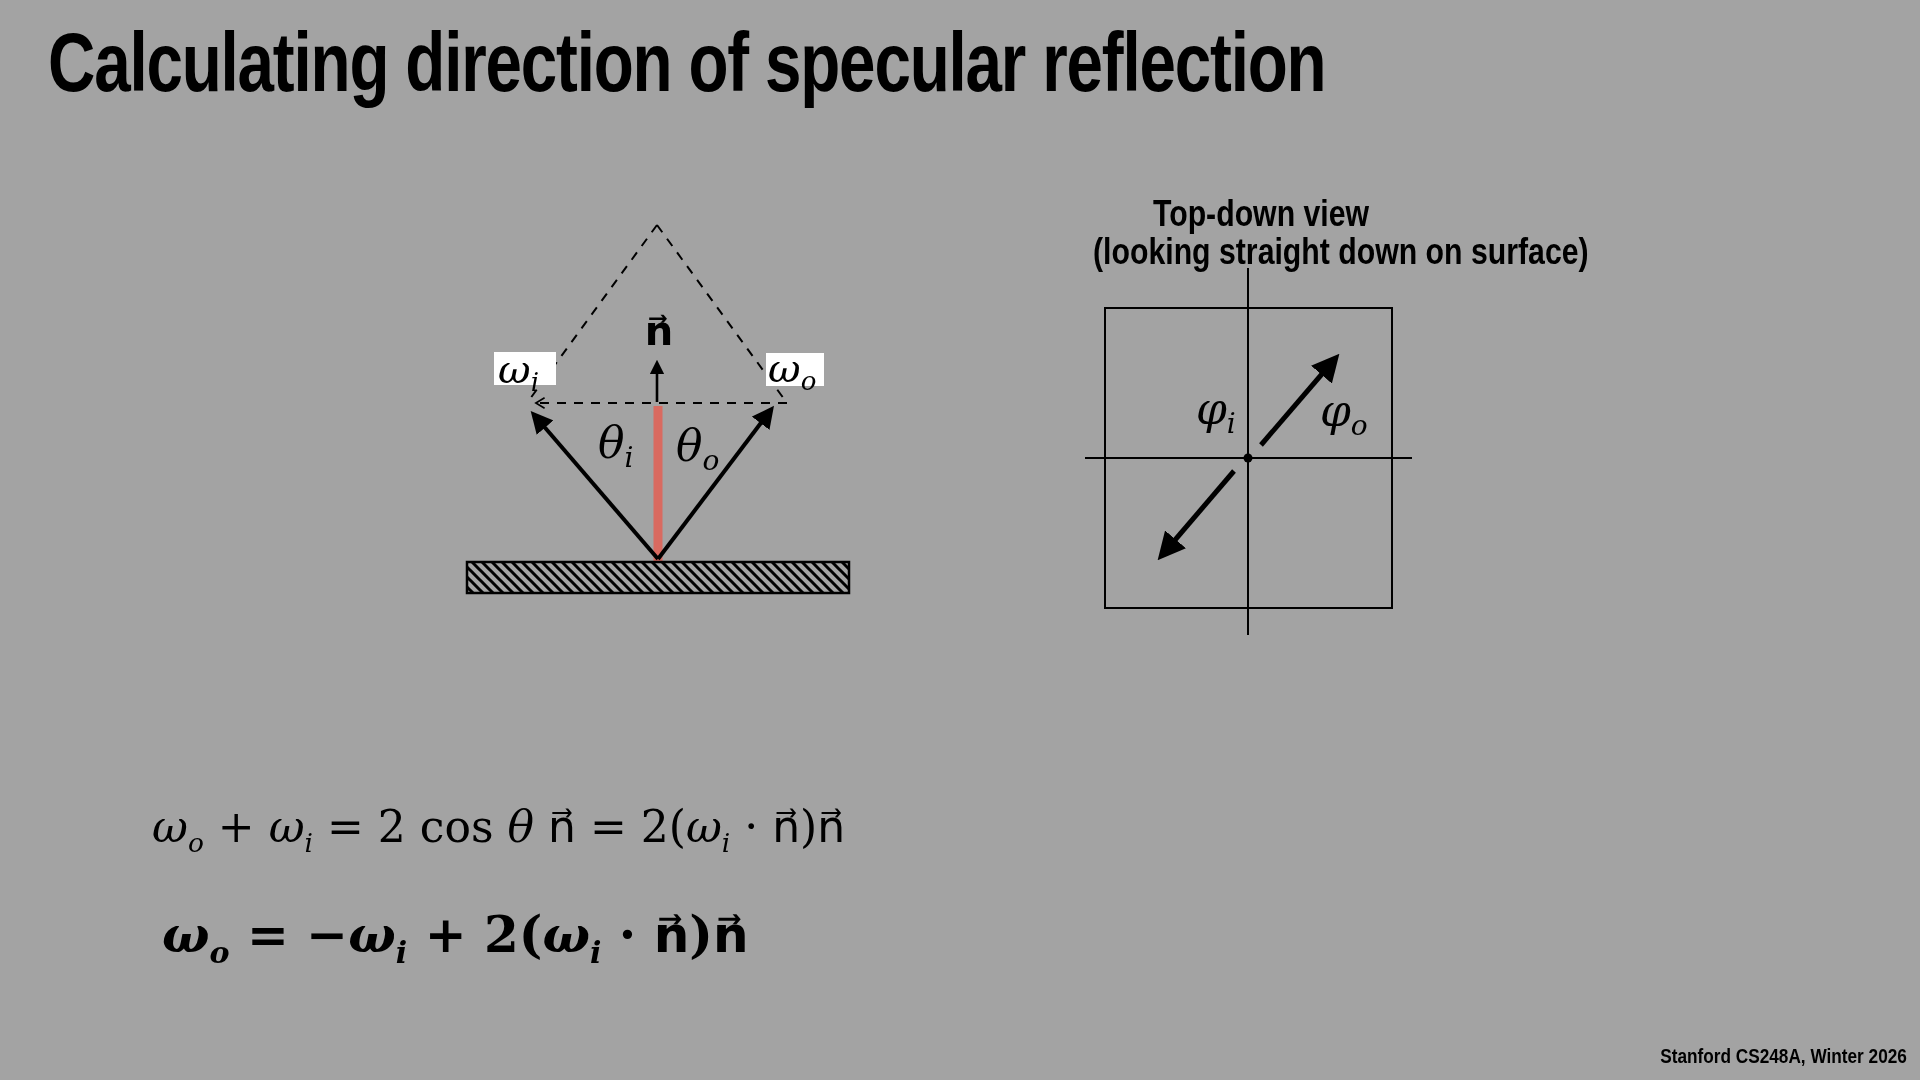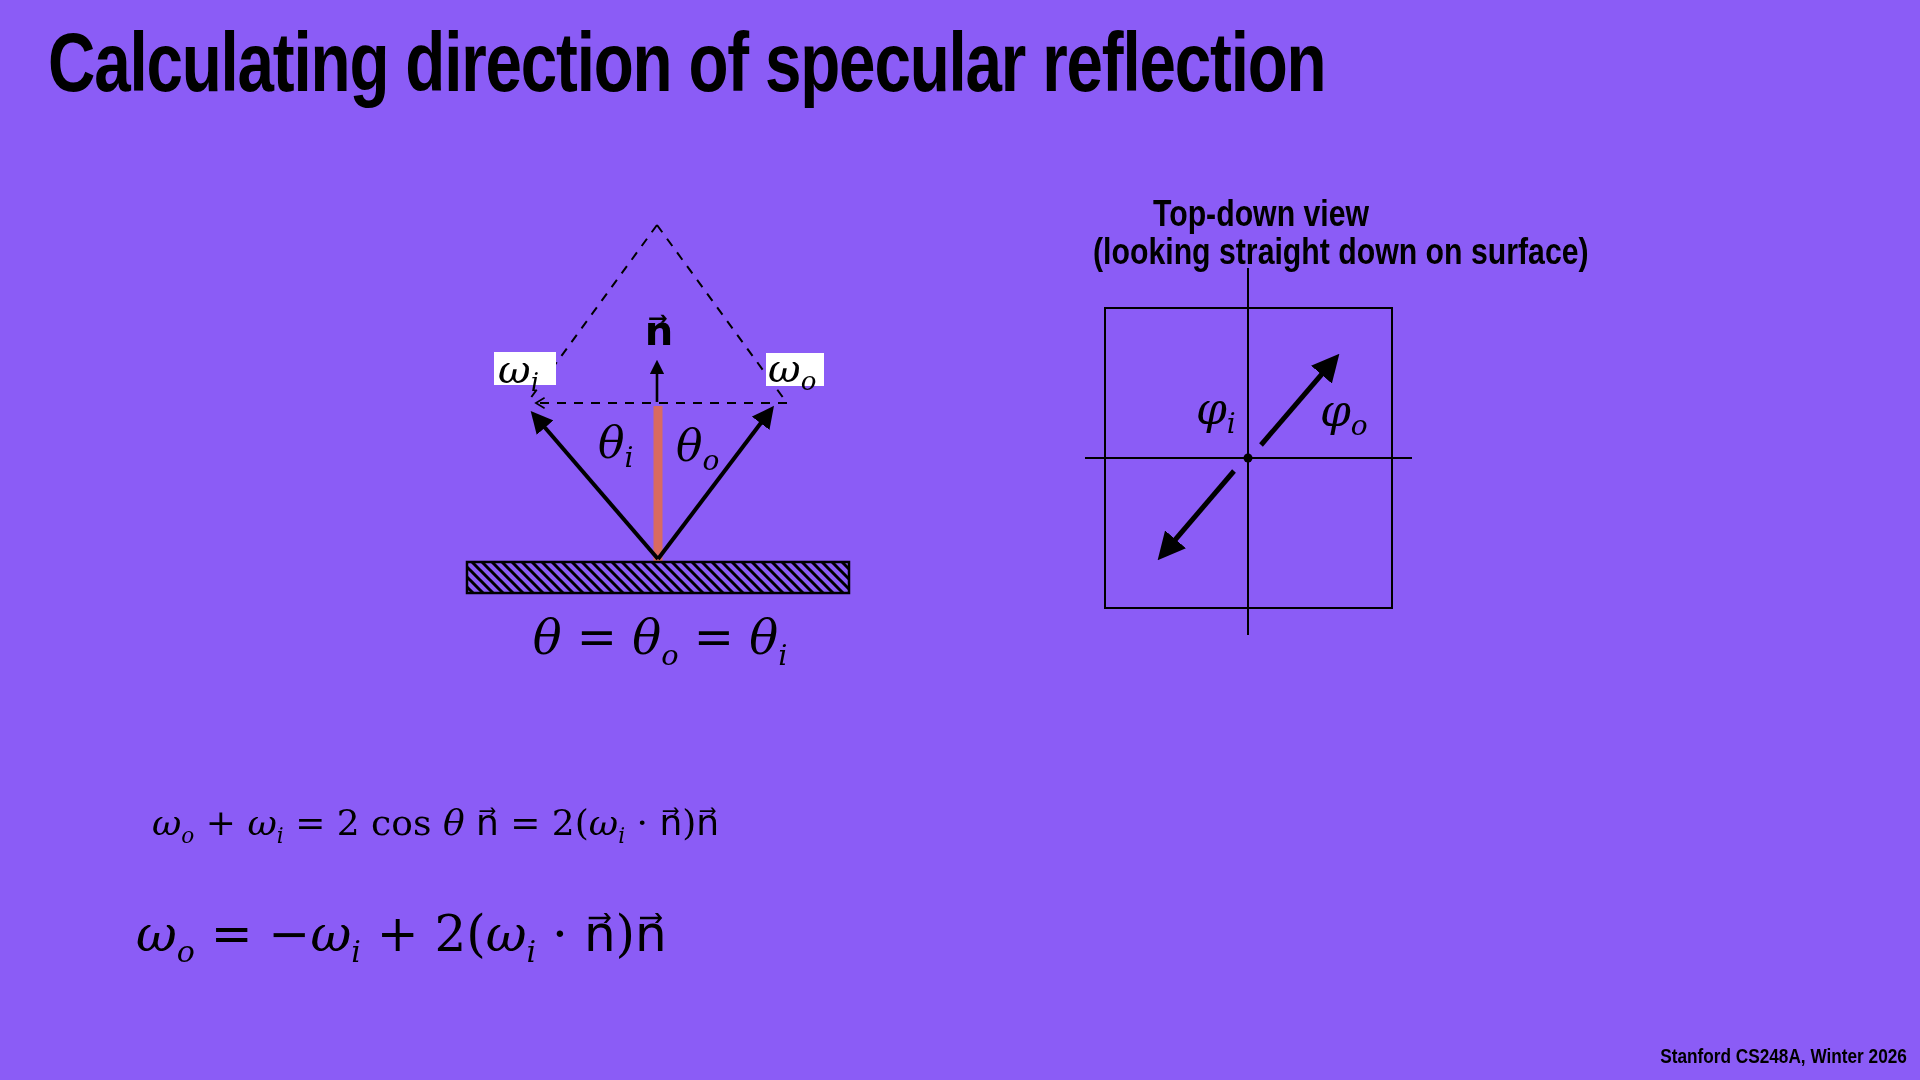--- a/index.html
+++ b/index.html
@@ -1,27 +1,27 @@
 <!DOCTYPE html>
 <html><head>
 <meta charset="utf-8">
 <style>
   html,body{margin:0;padding:0;background:#fff;}
-  .slide{position:relative;width:1920px;height:1080px;background:#8b5cf6;color:#000;overflow:hidden;font-family:"Liberation Sans",sans-serif;}
+  .slide{position:relative;width:1920px;height:1080px;background:#a3a3a3;color:#000;overflow:hidden;font-family:"Liberation Sans",sans-serif;}
   .title{position:absolute;left:48px;top:16px;margin:0;font-size:84px;font-weight:bold;letter-spacing:-1.5px;line-height:1.1;transform:scaleX(0.78);transform-origin:left top;white-space:nowrap;}
   .tv-heading{position:absolute;left:1061px;top:195px;width:400px;text-align:center;font-weight:bold;font-size:36px;line-height:38px;transform:scaleX(0.84);transform-origin:center top;white-space:nowrap;}
   .fig{position:absolute;left:0;top:0;}
   .eq{position:absolute;font-family:"DejaVu Serif","DejaVu Sans",serif;line-height:1.15;white-space:nowrap;}
   .var{font-style:italic;}
   .rm{font-style:normal;}
   .eq sub{font-size:0.6em;font-style:italic;line-height:0;}
   .eq-theta{left:460px;top:610px;width:400px;text-align:center;font-size:48px;}
   .eq-phi{left:1026px;top:644px;font-size:48px;}
-  .eq-1{left:152px;top:802px;font-size:36px;}
-  .eq-2{left:136px;top:906px;font-size:50px;}
+  .eq-1{left:152px;top:802px;font-size:44px;}
+  .eq-2{left:162px;top:906px;font-size:50px;font-weight:bold;}
   .footer{position:absolute;right:13px;bottom:12px;font-weight:bold;font-size:21px;transform:scaleX(0.82);transform-origin:right center;white-space:nowrap;}
   svg text{font-family:"DejaVu Serif","DejaVu Sans",serif;}
   .svg-var{font-style:italic;}
 </style>
 </head>
 <body>
 
 <div class="slide">
 
   <h1 class="title">Calculating direction of specular reflection</h1>
@@ -67,21 +67,20 @@
       <line x1="1248" y1="268" x2="1248" y2="635" stroke-width="2"></line>
       <line x1="1085" y1="458" x2="1412" y2="458" stroke-width="2"></line>
       <circle cx="1248" cy="458" r="4.5" fill="#000" stroke="none"></circle>
       <line x1="1261" y1="445" x2="1334" y2="360" stroke-width="5" marker-end="url(#ah-big)"></line>
       <line x1="1234" y1="471" x2="1163" y2="554" stroke-width="5" marker-end="url(#ah-big)"></line>
       <text x="1196" y="424" font-size="44" fill="#000" stroke="none" class="svg-var"><tspan>φ</tspan><tspan font-size="28" dy="9">i</tspan></text>
       <text x="1320" y="426" font-size="44" fill="#000" stroke="none" class="svg-var"><tspan>φ</tspan><tspan font-size="28" dy="9">o</tspan></text>
     </g>
   </svg>
 
-  <div class="eq eq-theta"><span class="var">θ</span><span class="rm"> = </span><span class="var">θ</span><sub>o</sub><span class="rm"> = </span><span class="var">θ</span><sub>i</sub></div>
 
 
   <div class="eq eq-1"><span class="var">ω</span><sub>o</sub><span class="rm"> + </span><span class="var">ω</span><sub>i</sub><span class="rm"> = 2 </span><span class="rm">cos</span><span class="rm"> </span><span class="var">θ</span><span class="rm"> n⃗ = 2(</span><span class="var">ω</span><sub>i</sub><span class="rm"> · n⃗)n⃗</span></div>
 
   <div class="eq eq-2"><span class="var">ω</span><sub>o</sub><span class="rm"> = −</span><span class="var">ω</span><sub>i</sub><span class="rm"> + 2(</span><span class="var">ω</span><sub>i</sub><span class="rm"> · n⃗)n⃗</span></div>
 
   <div class="footer">Stanford CS248A, Winter 2026</div>
 
 </div>
 

